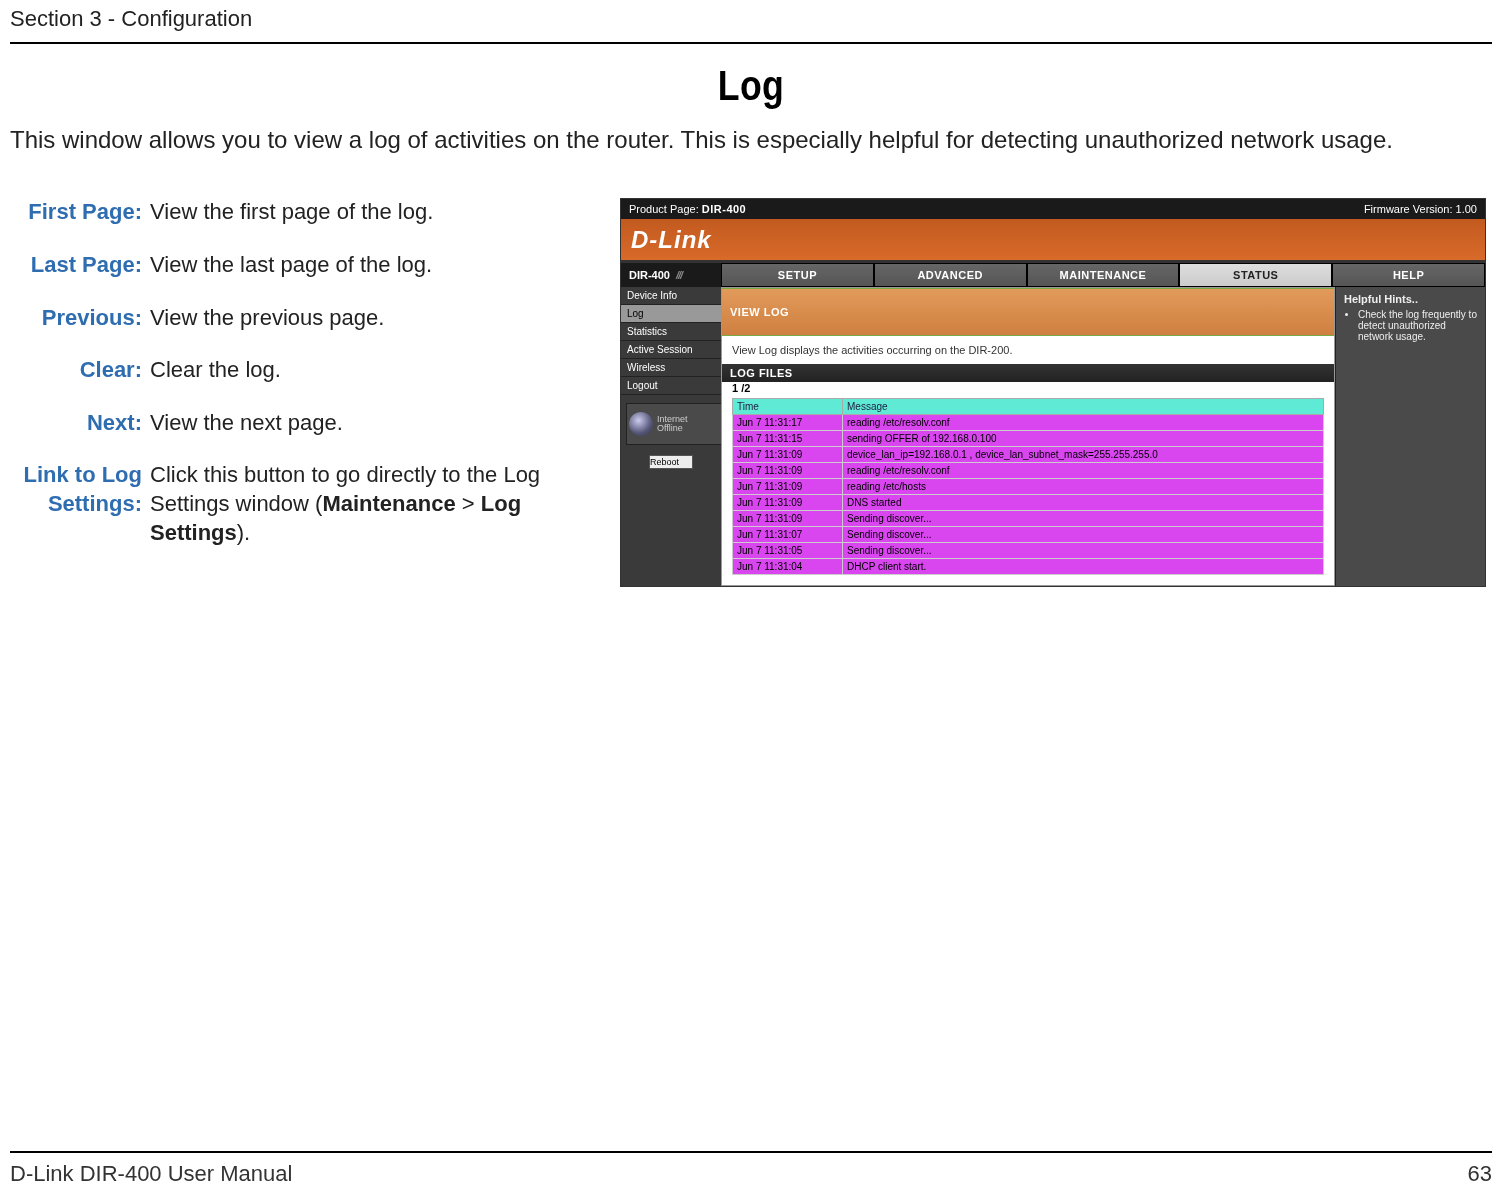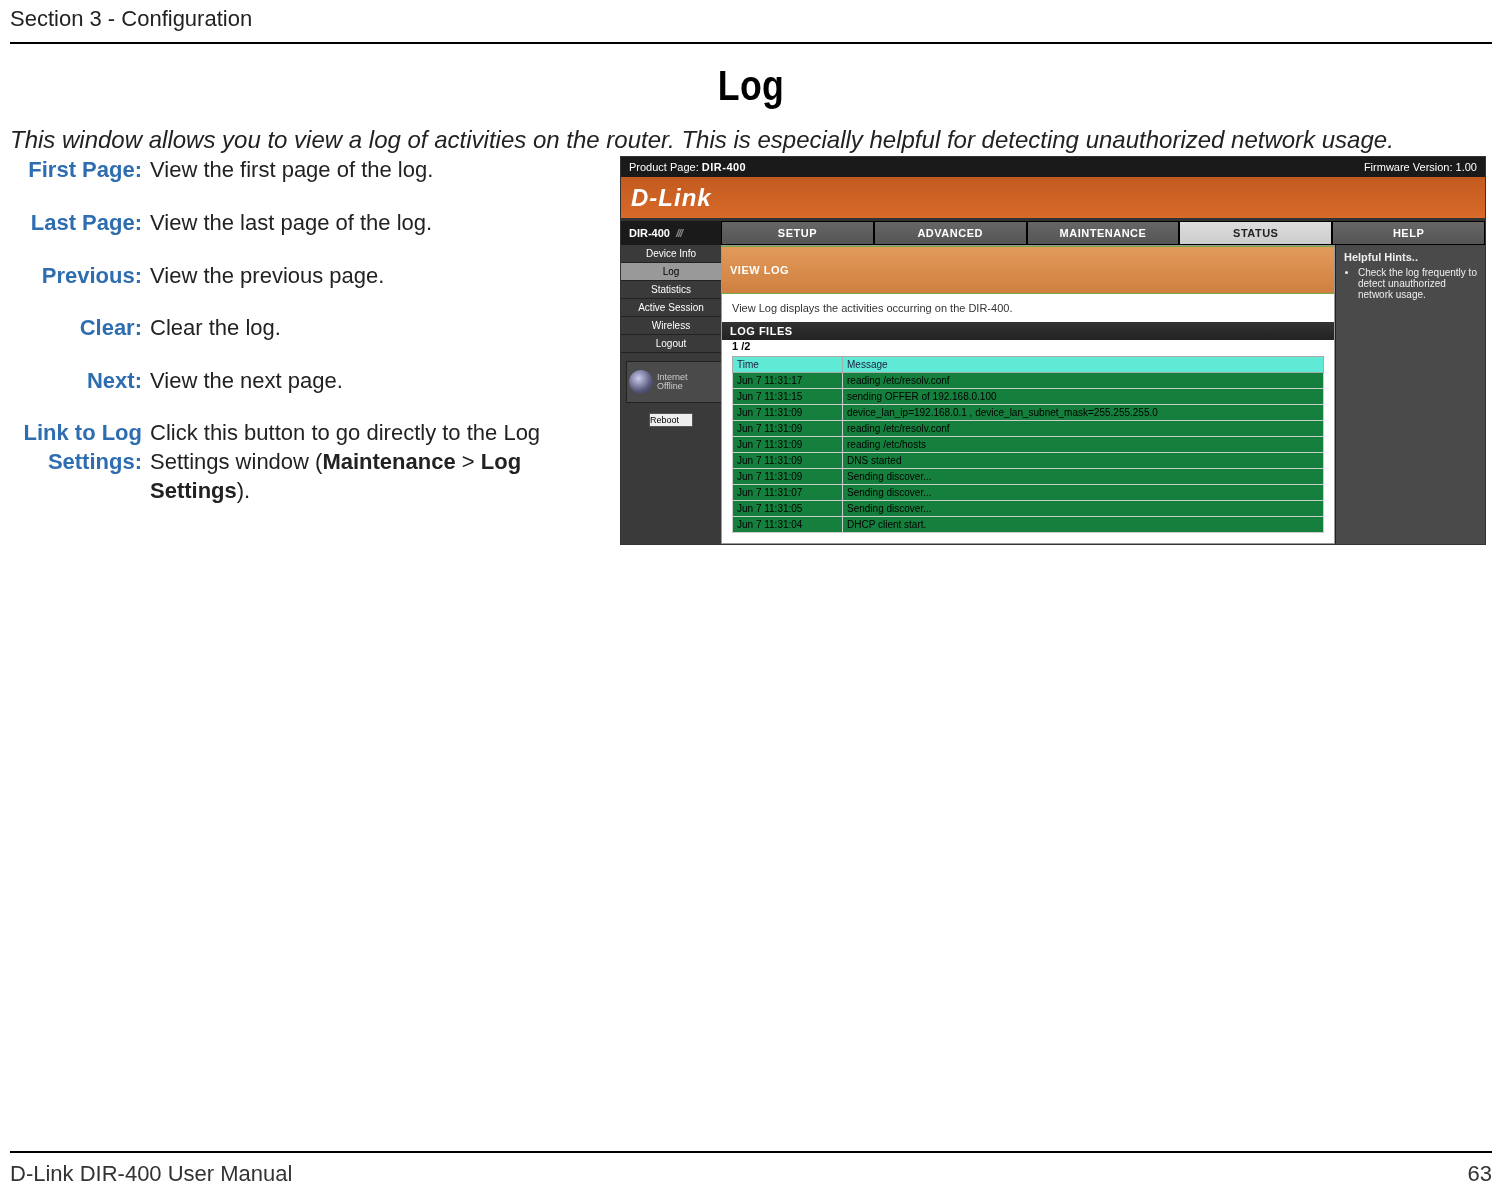--- a/index.html
+++ b/index.html
@@ -26,21 +26,21 @@
     text-align: center;
     letter-spacing: 0.5px;
     margin-bottom: 14px;
     transform: scaleX(0.85);
   }
   .intro-text {
     font-size: 24px;
     color: #222;
     line-height: 1.35;
     text-align: justify;
-    font-style: italic;
+    margin-bottom: 42px;
   }
   .content-row { display: flex; align-items: flex-start; }
   .defs { flex: 0 0 610px; }
   .def-item { display: flex; margin-bottom: 24px; font-size: 22px; line-height: 1.3; }
   .def-term { width: 140px; text-align: right; color: #2f6db1; font-weight: bold; padding-right: 8px; flex-shrink:0; }
   .def-desc { flex: 1; color: #222; }
   .def-desc .bold { font-weight: bold; }
   .screenshot-wrap { flex: 1; position: relative; }
   
   .shot {
@@ -101,21 +101,20 @@
   }
   .nav-tab.active { background: linear-gradient(#ddd,#ccc); color:#222; }
   .shot-body { display:flex; background:#3a3a3a; }
   .shot-sidebar { width:100px; background:#3a3a3a; }
   .side-item {
     color:#fff;
     font-size:10px;
     padding: 3px 6px;
     border-bottom:1px solid #222;
     background:#3a3a3a;
-    text-align:center;
   }
   .side-item.sel { background:#999; color:#000; }
   .globe-box {
     margin-top: 8px;
     width:110px;
     height:42px;
     background:#4a4a4a;
     border:1px solid #222;
     margin-left:5px;
     display:flex;
@@ -165,21 +164,21 @@
     border:1px solid #456;
     border-radius:4px;
     font-size:10px;
     padding:1px 8px;
     color:#223;
   }
   .lil-btn.disabled { color:#aaa; }
   .page-ind { padding: 0 10px 4px 10px; font-size:11px; font-weight:bold; }
   .log-table { width: calc(100% - 20px); margin: 0 10px 10px 10px; border-collapse:collapse; font-size:10px; }
   .log-table th { background:#5eead4; text-align:left; padding:2px 4px; border:1px solid #aaa; font-weight:normal; color:#224; }
-  .log-table td { border:1px solid #ccc; padding:2px 4px; background:#15803d; }
+  .log-table td { border:1px solid #ccc; padding:2px 4px; background:#d946ef; }
   .log-table td:first-child { width:110px; }
   .shot-hints {
     width: 150px;
     background:#4a4a4a;
     color:#eee;
     font-size:10px;
     padding:6px 8px;
     border-left:1px solid #222;
   }
   .shot-hints .hh { font-size:11px; font-weight:bold; margin-bottom:4px; }
@@ -274,21 +273,21 @@
             <div class="globe-text">
               <div>Internet</div>
               <div>Offline</div>
             </div>
           </div>
           <div class="reboot-btn">Reboot</div>
         </div>
         <div class="shot-main">
           <div class="shot-center">
             <div class="sec-header">VIEW LOG</div>
-            <div class="sec-body">View Log displays the activities occurring on the DIR-400.</div>
+            <div class="sec-body">View Log displays the activities occurring on the DIR-200.</div>
             <div class="sec-header2">LOG FILES</div>
             <div class="page-ind">1 /2</div>
             <table class="log-table">
               <thead>
                 <tr>
                   <th>Time</th>
                   <th>Message</th>
                 </tr>
               </thead>
               <tbody id="log-rows">

